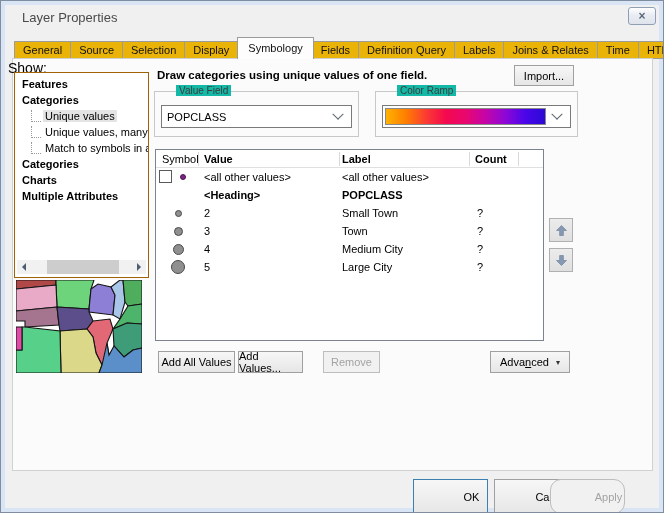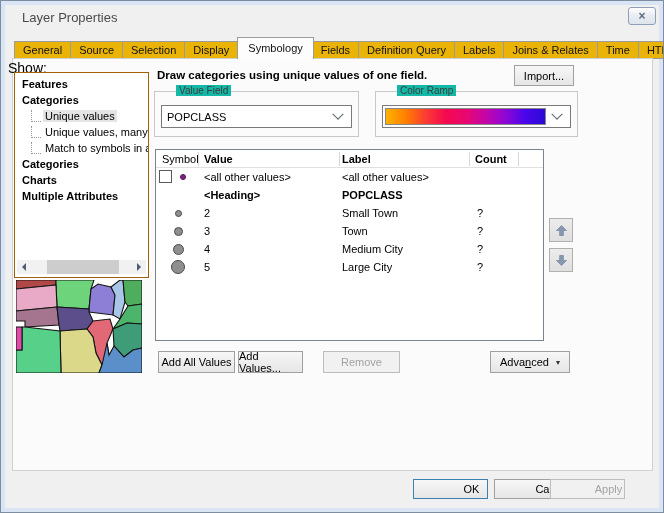--- a/index.html
+++ b/index.html
@@ -104,30 +104,30 @@
   .dot.s2{ width:9px;  height:9px;  left:18px; top:5px; }
   .dot.s3{ width:11px; height:11px; left:17px; top:4px; }
   .dot.s4{ width:14px; height:14px; left:15px; top:2px; }
 
   .arrow-btn{ width:24px; height:24px; border:1px solid #b0b0b0; background:linear-gradient(#ececec,#dfdfdf);
     display:flex; align-items:center; justify-content:center; }
   .up-btn{ left:548px; top:217px; } .down-btn{ left:548px; top:247px; }
 
   .row-btn{ height:22px; position:absolute; top:350px; }
   .b-addall{ left:157px; width:77px; } .b-addval{ left:237px; width:65px; }
-  .b-remove{ left:322px; width:77px; } .b-removeall{ left:407px; width:72px; }
+  .b-remove{ left:322px; width:57px; } .b-removeall{ left:407px; width:72px; }
   .b-advanced{ left:489px; width:80px; }
   .accel{ text-decoration:underline; }
   .caret{ font-size:8px; margin-left:7px; color:#333; }
 
   
-  .f-btn{ top:478px; width:75px; height:20px; position:absolute;padding-left:42px; }
+  .f-btn{ top:478px; width:75px; height:35px; position:absolute;padding-left:42px; }
   .b-ok{ left:412px; border-color:#3c7fb1; }
   .b-cancel{ left:493px; }
-  .b-apply{ left:549px; }
+  .b-apply{ left:549px;border-radius:11px; }
 </style>
 </head>
 <body>
 
 <div id="dialog">
 
   <div class="abs title-text">Layer Properties</div>
   <div class="abs close-btn">×</div>
 
   <div class="abs tabs">

